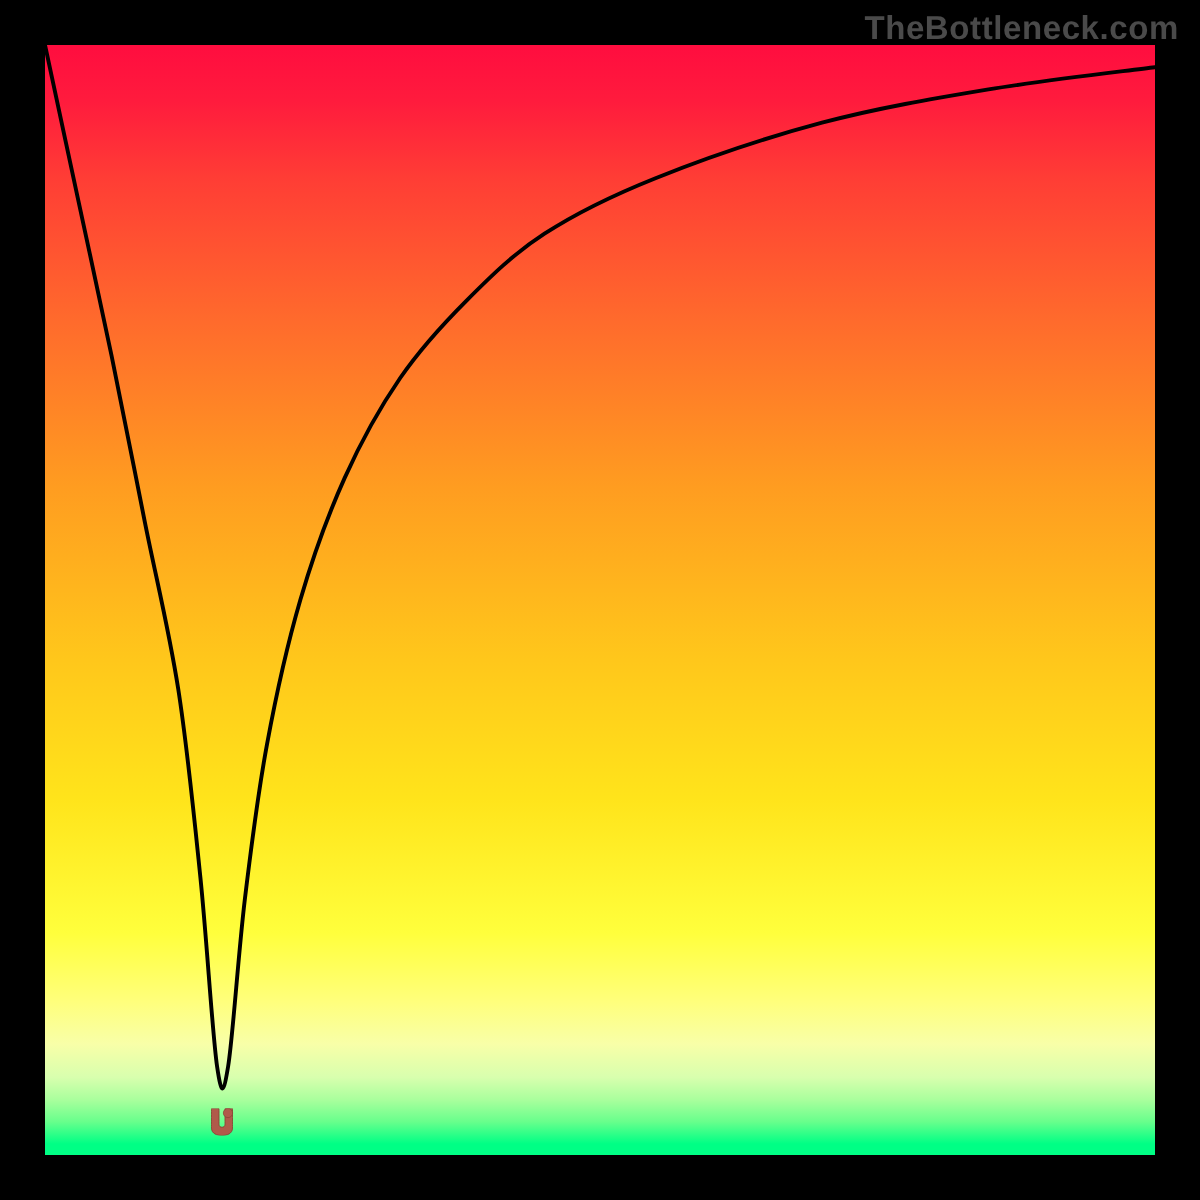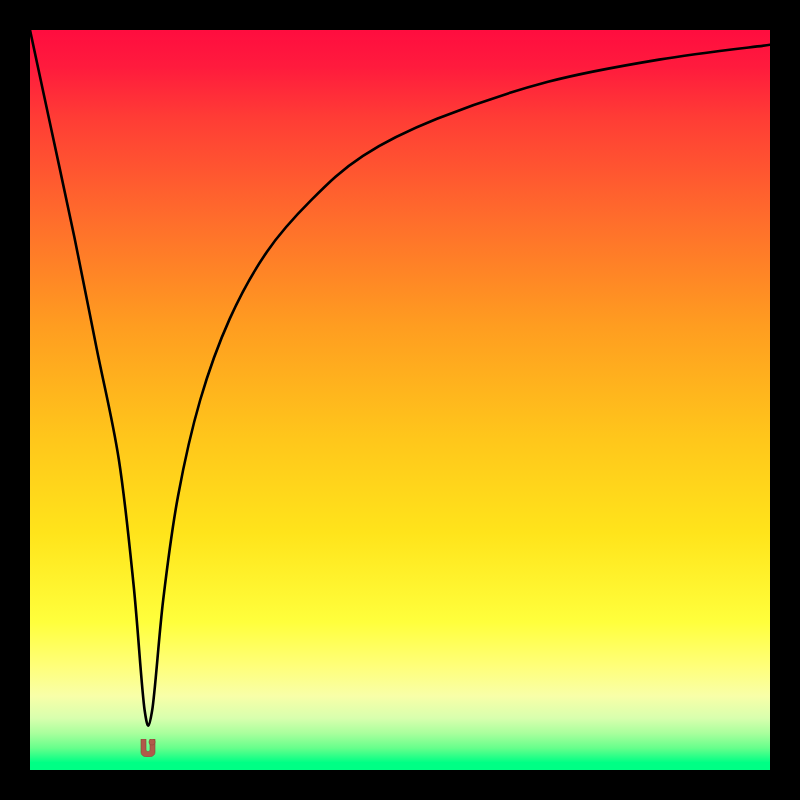--- a/index.html
+++ b/index.html
@@ -87,13 +87,14 @@
     <div class="marker" id="marker" style="left: 118.4px; top: 717.8px;">
       <svg width="20" height="18" viewBox="0 0 20 18">
         <path d="M3 0 C3 0 3 12 3 13 C3 17 7 18 10 18 C13 18 17 17 17 13 C17 12 17 0 17 0
                  L12 0 C12 0 12 10 12 10.5 C12 12 11 12.5 10 12.5 C9 12.5 8 12 8 10.5
                  C8 10 8 0 8 0 Z" fill="#b05a4a" stroke="#8a4436" stroke-width="0.6"></path>
         <circle cx="14" cy="3" r="3.1" fill="#b05a4a" stroke="#8a4436" stroke-width="0.5"></circle>
       </svg>
     </div>
   </div>
 
+  <div class="watermark">TheBottleneck.com</div>
 </div>
 
 </body></html>

